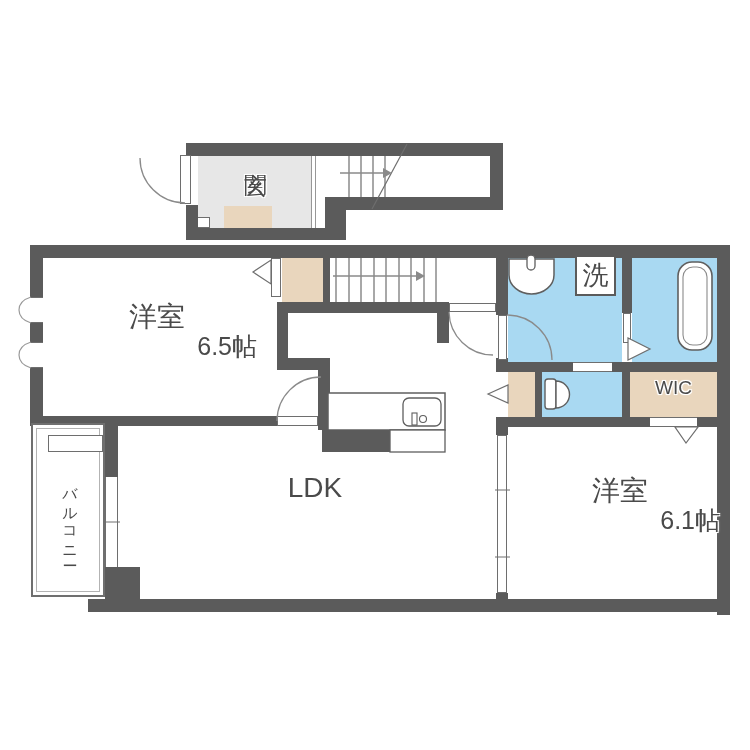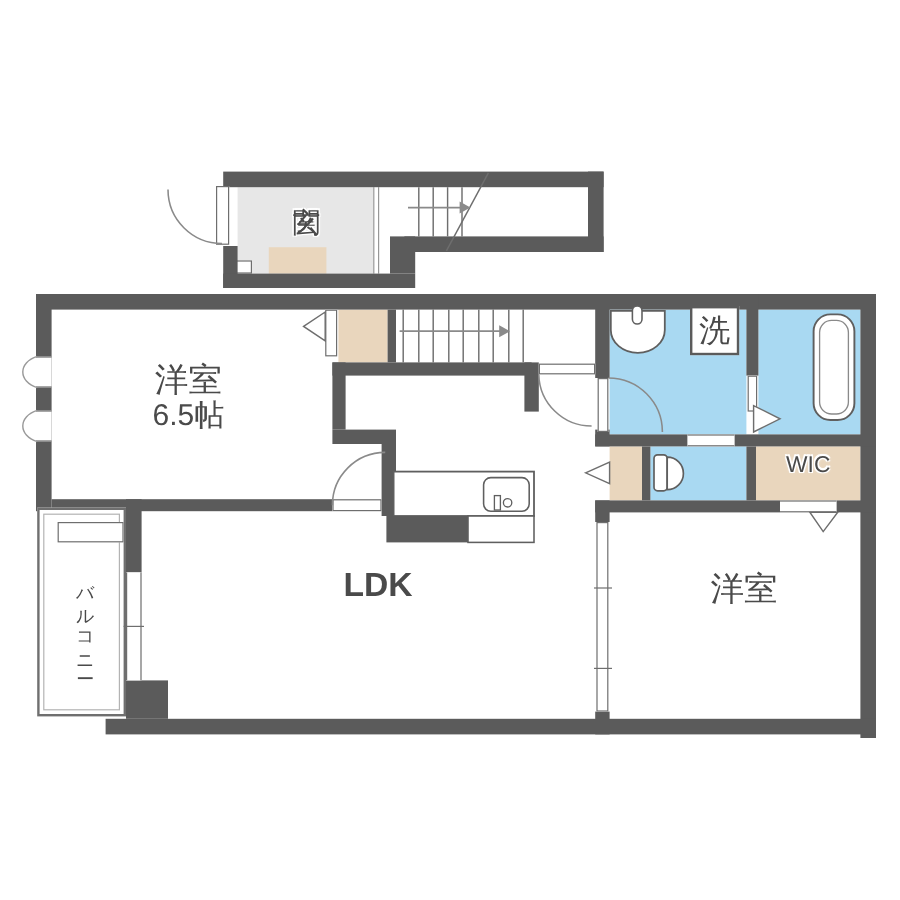--- a/index.html
+++ b/index.html
@@ -10,21 +10,21 @@
   .floor.wet{background:var(--wet-floor,#a9d9f2);}
   .floor.storage{background:var(--storage-floor,#e9d6bd);}
   .floor.entry{background:var(--entrance-floor,#e7e7e7);}
   .leaf{position:absolute;background:#fff;border:1.3px solid #6e6e6e;box-sizing:border-box;}
   .winstrip{position:absolute;background:#fff;border-top:1.2px solid #6e6e6e;border-bottom:1.2px solid #6e6e6e;box-sizing:border-box;}
   .vwinstrip{position:absolute;background:#fff;border-left:1.2px solid #6e6e6e;border-right:1.2px solid #6e6e6e;box-sizing:border-box;}
   .lbl{position:absolute;color:var(--text,#4a4a4a);
        text-shadow:-1px -1px 0 #fff,1px -1px 0 #fff,-1px 1px 0 #fff,1px 1px 0 #fff,0 0 3px #fff;}
   .room-lbl{width:200px;text-align:center;line-height:1.12;}
   .room-name{font-size:28px;}
-  .room-area{font-size:25px;}
+  .room-area{font-size:25px;text-align:right;}
   .vert{writing-mode:vertical-rl;text-orientation:upright;}
   .dline{position:absolute;background:#fff;border-left:1px solid #979797;border-right:1px solid #979797;box-sizing:border-box;}
   .balcony-outline{position:absolute;border:2px solid #6f6f6f;box-sizing:border-box;background:#fff;}
   .balcony-inner{position:absolute;border:1px solid #b3b3b3;box-sizing:border-box;}
   svg{position:absolute;left:0;top:0;}
 </style>
 </head>
 <body>
 
 <div id="plan">
@@ -158,26 +158,27 @@
     </g>
   </svg>
 
   <div class="lbl vert" style="left:241px;top:154px;font-size:23px;letter-spacing:2px;">玄関</div>
 
   <div class="lbl room-lbl" style="left:57px;top:301px;">
     <div class="room-name">洋室</div>
     <div class="room-area">6.5帖</div>
   </div>
 
-  <div class="lbl room-lbl" style="left:215px;top:472px;font-weight:bold;">
+  <div class="lbl room-lbl" style="left:215px;top:472px;">
     <div class="room-name">LDK</div>
   </div>
 
   <div class="lbl room-lbl" style="left:520px;top:475px;">
     <div class="room-name">洋室</div>
+    <div class="room-area">6.1帖</div>
   </div>
 
   <div class="lbl" style="left:630px;top:377px;width:87px;text-align:center;font-size:19px;">WIC</div>
 
   <div class="leaf" style="left:575px;top:255px;width:41px;height:41px;border:2px solid #5b5b5b;display:flex;align-items:center;justify-content:center;">
     <span class="lbl" style="position:static;font-size:26px;text-shadow:none;">洗</span>
   </div>
 
   <div class="lbl vert" style="left:60px;top:477px;font-size:15px;letter-spacing:3px;">バルコニー</div>
 

